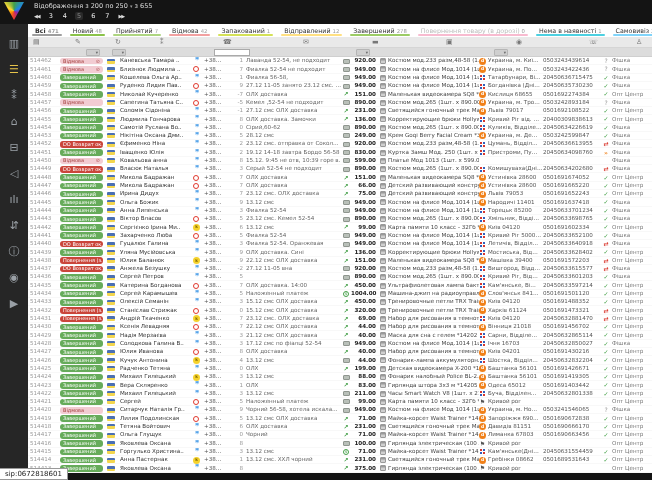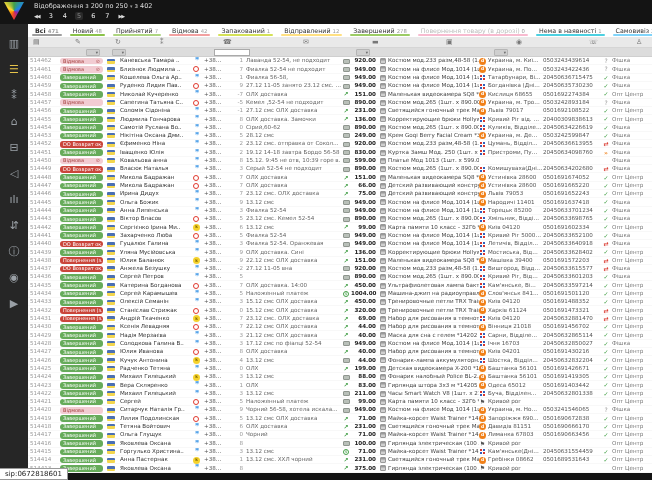--- a/index.html
+++ b/index.html
@@ -95,21 +95,21 @@
 </head>
 <body>
 
 <div id="app">
 
   <div class="topbar">
     <div class="logo"></div>
     <div class="disp">
       <span>Відображення з 200 по 250</span>
       <span class="caret">▾</span>
-      <span>з 402</span>
+      <span>з 655</span>
     </div>
     <div class="pager">
       <span class="nav">◀◀</span>
       <span id="pages" style="display:flex;gap:6px;">
           <span class="pg">3</span>
           <span class="pg">4</span>
           <span class="pg cur">5</span>
           <span class="pg">6</span>
           <span class="pg">7</span>
         </span>

